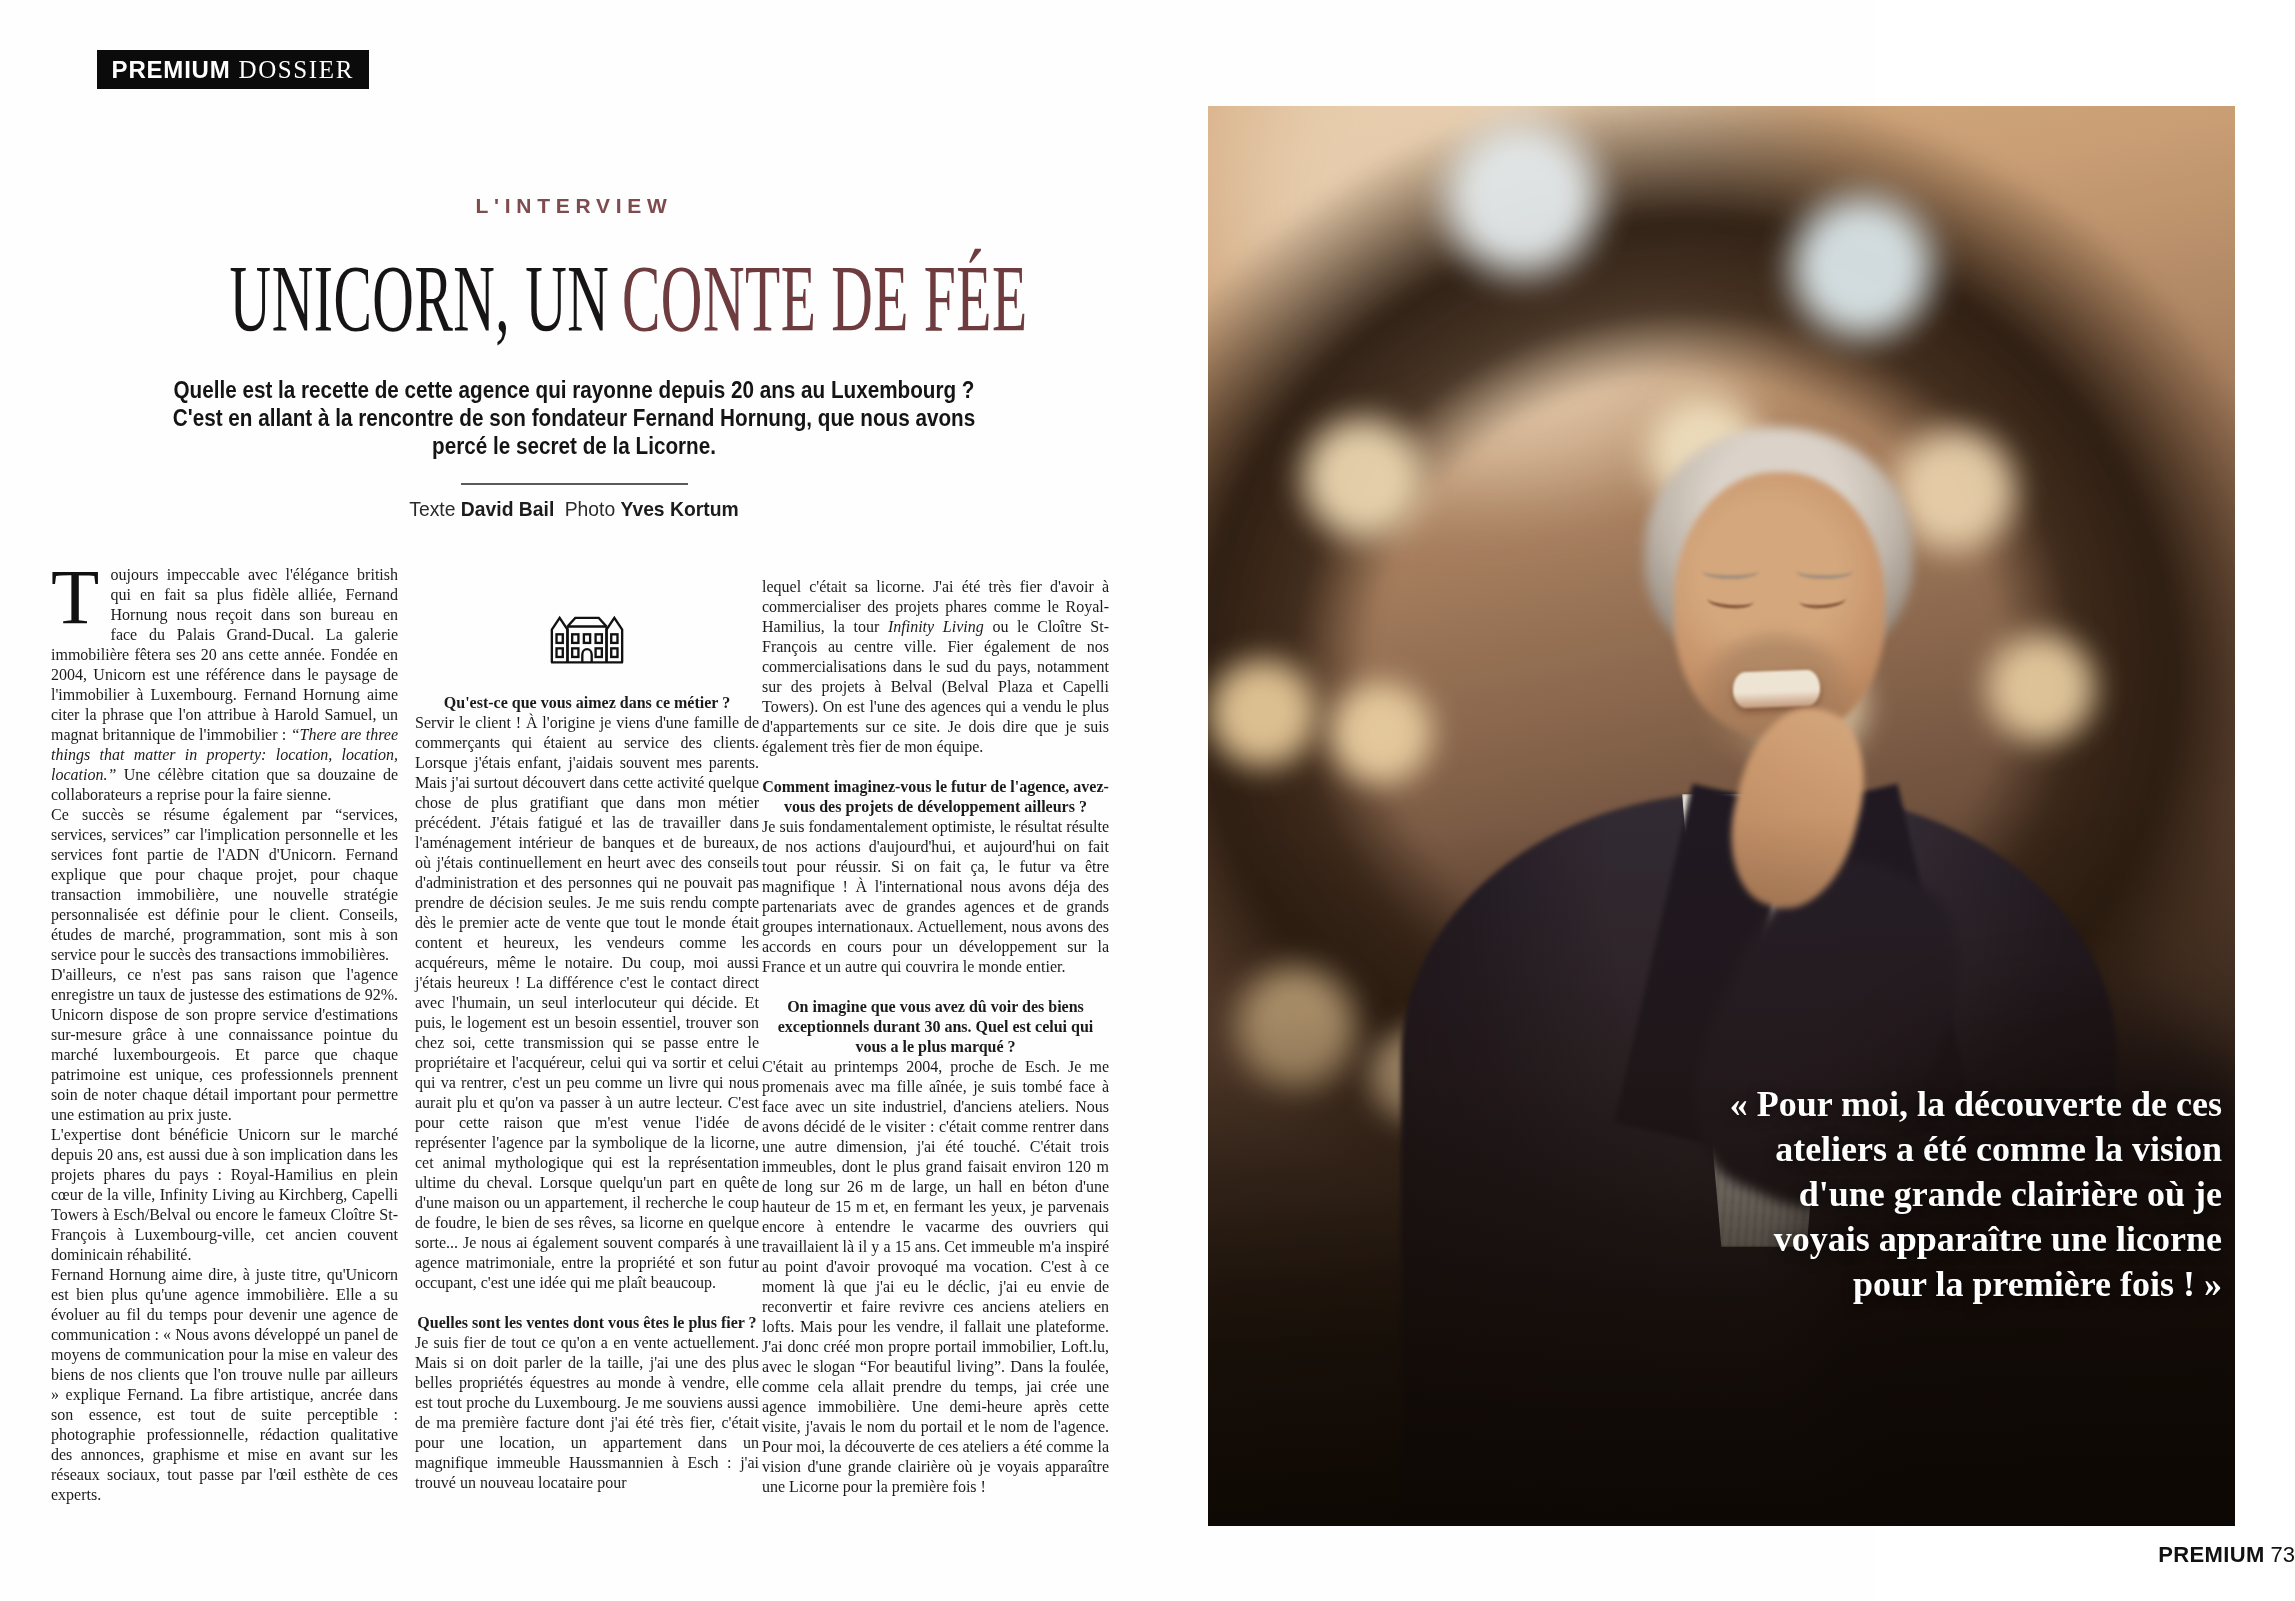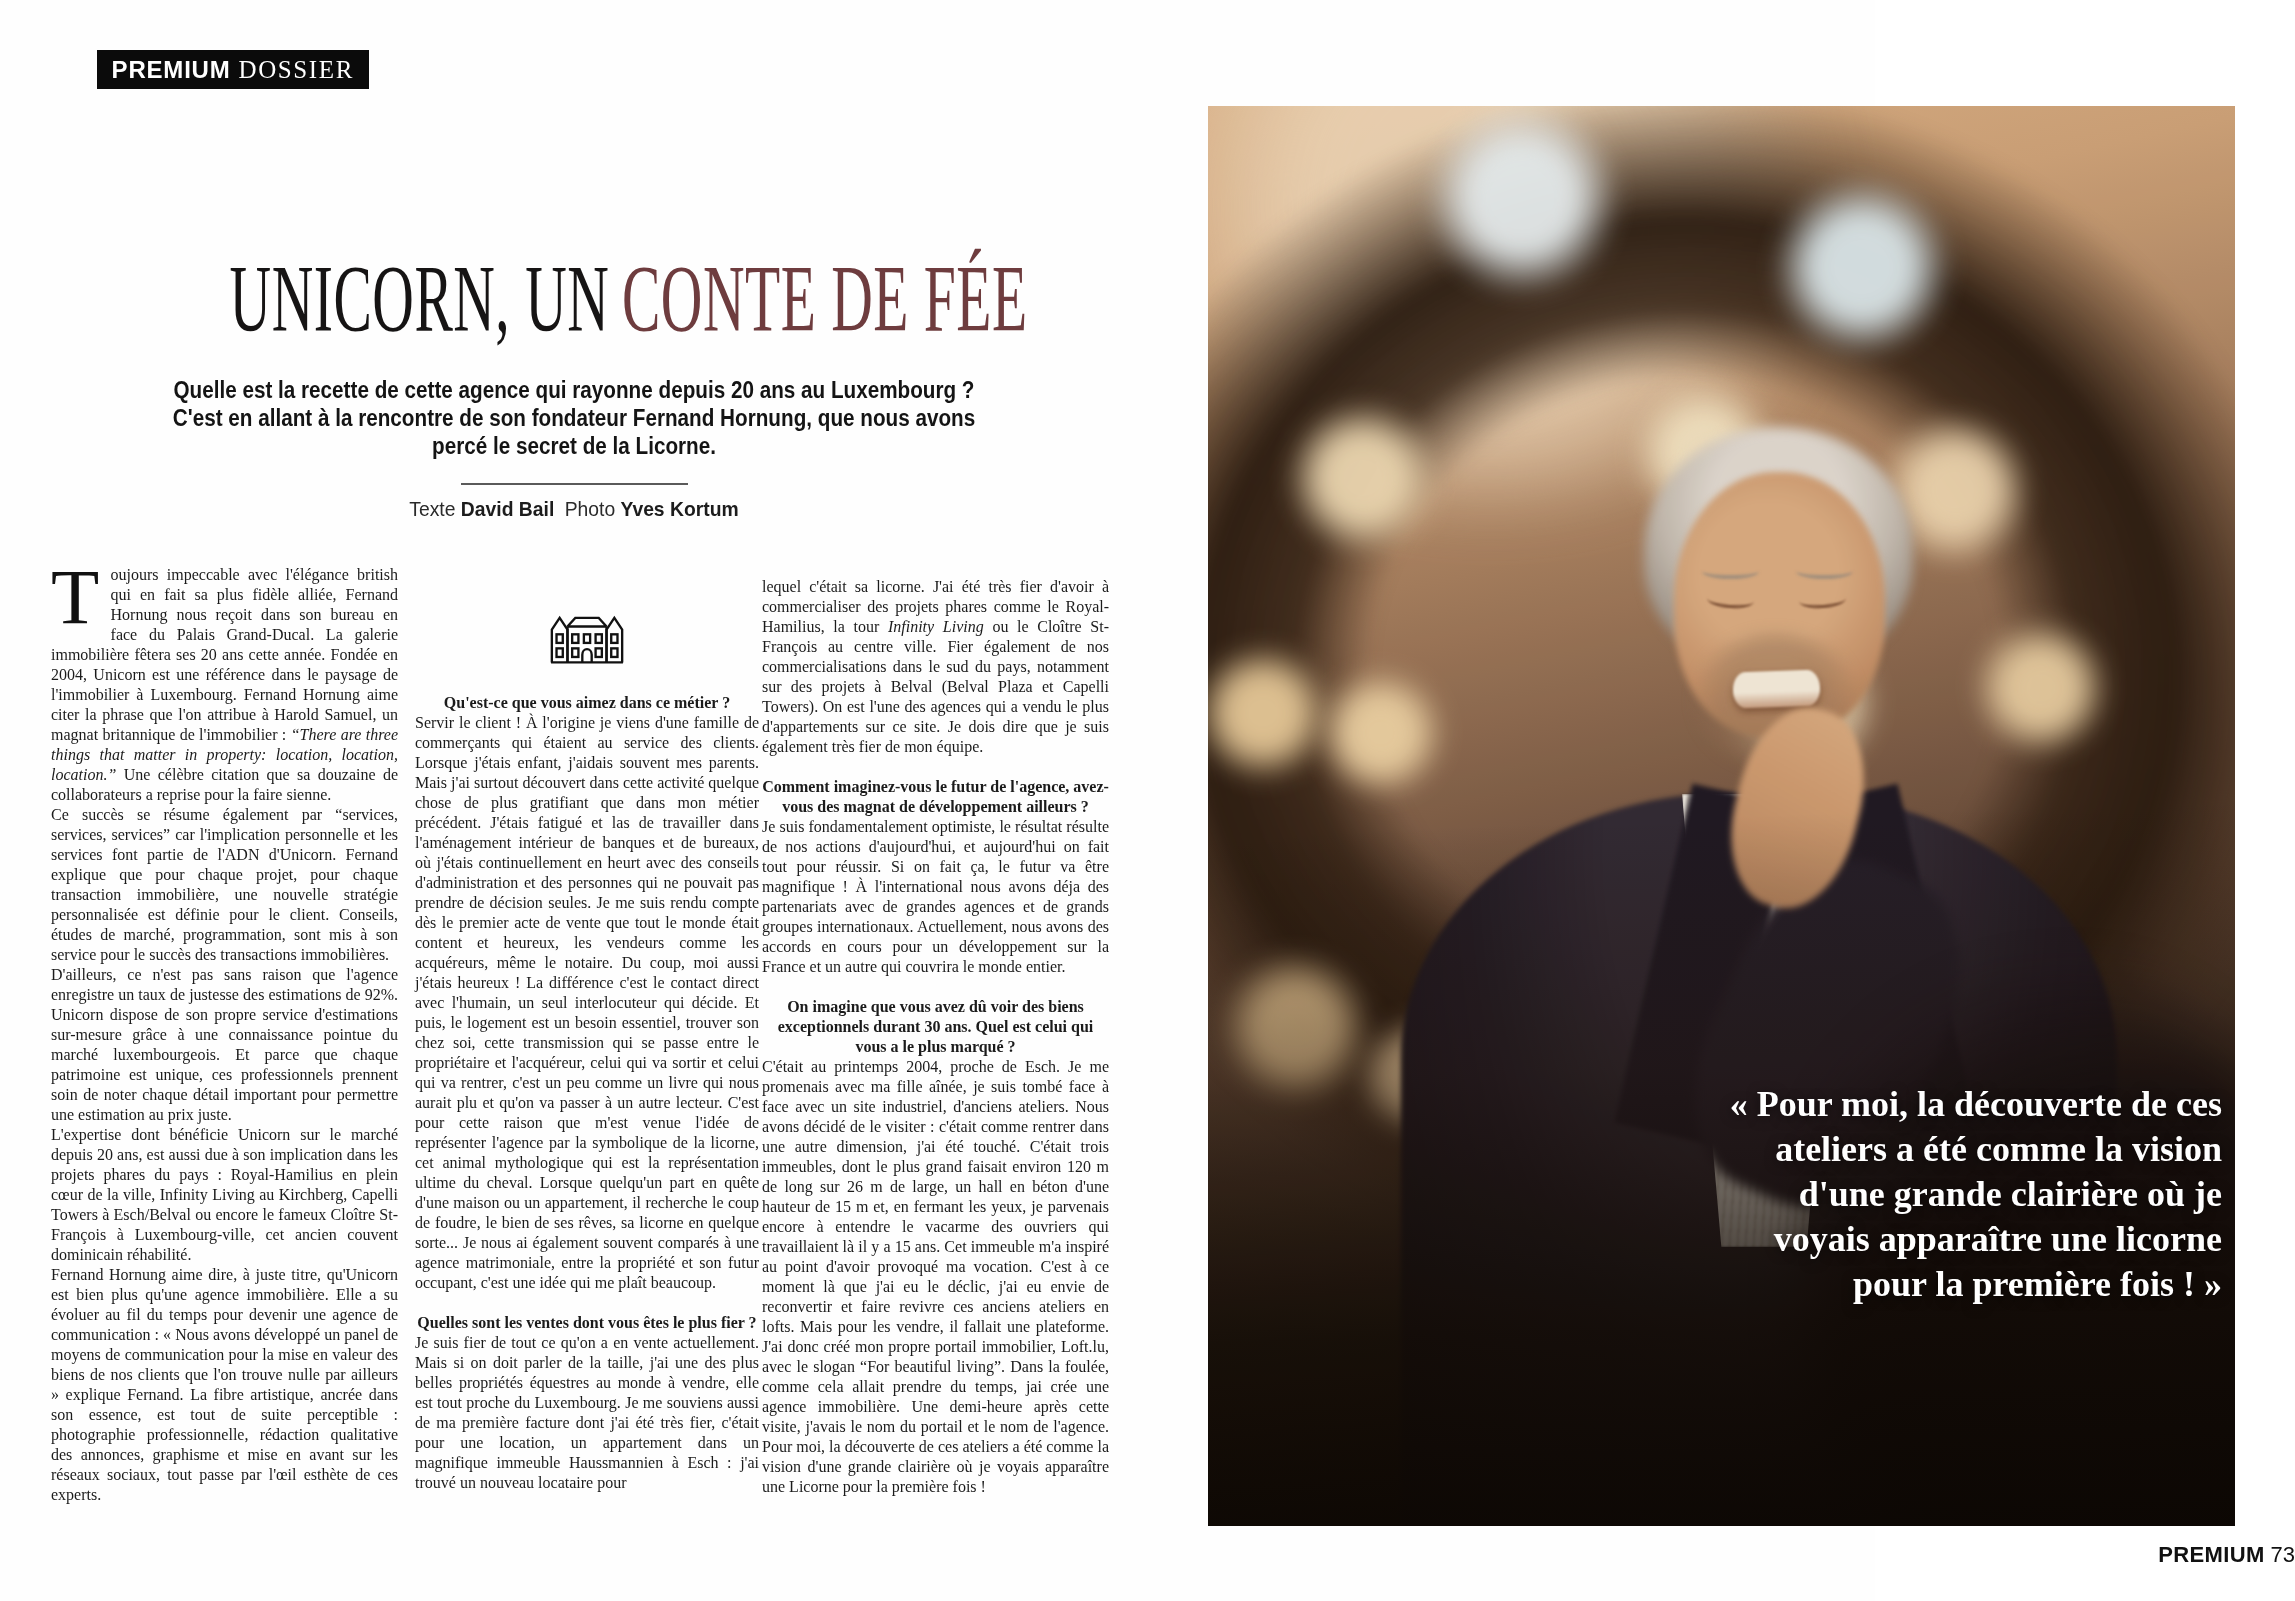--- a/index.html
+++ b/index.html
@@ -95,20 +95,21 @@
 </head>
 <body>
 
 <div class="page">
 
   <div class="badge">
     <span class="b-premium">PREMIUM</span>
     <span class="b-dossier">DOSSIER</span>
   </div>
 
+  <div class="kicker">L'INTERVIEW</div>
   <h1 class="title"><span class="t-black">UNICORN, UN</span><span class="t-accent">CONTE DE FÉE</span></h1>
   <p class="standfirst">Quelle est la recette de cette agence qui rayonne depuis 20 ans au Luxembourg ? C'est en allant à la rencontre de son fondateur Fernand Hornung, que nous avons percé le secret de la Licorne.</p>
   <div class="rule"></div>
   <div class="byline">
     <span class="b-label">Texte</span>&nbsp;<span class="b-name">David Bail</span><span class="b-sep"></span><span class="b-label">Photo</span>&nbsp;<span class="b-name">Yves Kortum</span>
   </div>
 
   <div class="col col1">
     <p class="para"><span class="dropcap">T</span><span>oujours impeccable avec l'élégance british qui en fait sa plus fidèle alliée, Fernand Hornung nous reçoit dans son bureau en face du Palais Grand-Ducal. La galerie immobilière fêtera ses 20 ans cette année. Fondée en 2004, Unicorn est une référence dans le paysage de l'immobilier à Luxembourg. Fernand Hornung aime citer la phrase que l'on attribue à Harold Samuel, un magnat britannique de l'immobilier : </span><span class="it">“There are three things that matter in property: location, location, location.”</span><span> Une célèbre citation que sa douzaine de collaborateurs a reprise pour la faire sienne.</span></p>
     <p class="para">Ce succès se résume également par “services, services, services” car l'implication personnelle et les services font partie de l'ADN d'Unicorn. Fernand explique que pour chaque projet, pour chaque transaction immobilière, une nouvelle stratégie personnalisée est définie pour le client. Conseils, études de marché, programmation, sont mis à son service pour le succès des transactions immobilières.</p>
@@ -137,21 +138,21 @@
       </svg>
     </div>
     <h3 class="q">Qu'est-ce que vous aimez dans ce métier ?</h3>
     <p class="para">Servir le client ! À l'origine je viens d'une famille de commerçants qui étaient au service des clients. Lorsque j'étais enfant, j'aidais souvent mes parents. Mais j'ai surtout découvert dans cette activité quelque chose de plus gratifiant que dans mon métier précédent. J'étais fatigué et las de travailler dans l'aménagement intérieur de banques et de bureaux, où j'étais continuellement en heurt avec des conseils d'administration et des personnes qui ne pouvait pas prendre de décision seules. Je me suis rendu compte dès le premier acte de vente que tout le monde était content et heureux, les vendeurs comme les acquéreurs, même le notaire. Du coup, moi aussi j'étais heureux ! La différence c'est le contact direct avec l'humain, un seul interlocuteur qui décide. Et puis, le logement est un besoin essentiel, trouver son chez soi, cette transmission qui se passe entre le propriétaire et l'acquéreur, celui qui va sortir et celui qui va rentrer, c'est un peu comme un livre qui nous aurait plu et qu'on va passer à un autre lecteur. C'est pour cette raison que m'est venue l'idée de représenter l'agence par la symbolique de la licorne, cet animal mythologique qui est la représentation ultime du cheval. Lorsque quelqu'un part en quête d'une maison ou un appartement, il recherche le coup de foudre, le bien de ses rêves, sa licorne en quelque sorte... Je nous ai également souvent comparés à une agence matrimoniale, entre la propriété et son futur occupant, c'est une idée qui me plaît beaucoup.</p>
     <h3 class="q spaced">Quelles sont les ventes dont vous êtes le plus fier ?</h3>
     <p class="para">Je suis fier de tout ce qu'on a en vente actuellement. Mais si on doit parler de la taille, j'ai une des plus belles propriétés équestres au monde à vendre, elle est tout proche du Luxembourg. Je me souviens aussi de ma première facture dont j'ai été très fier, c'était pour une location, un appartement dans un magnifique immeuble Haussmannien à Esch : j'ai trouvé un nouveau locataire pour</p>
   </div>
 
   <div class="col col3">
     <p class="para"><span>lequel c'était sa licorne. J'ai été très fier d'avoir à commercialiser des projets phares comme le Royal-Hamilius, la tour </span><span class="it">Infinity Living</span><span> ou le Cloître St-François au centre ville. Fier également de nos commercialisations dans le sud du pays, notamment sur des projets à Belval (Belval Plaza et Capelli Towers). On est l'une des agences qui a vendu le plus d'appartements sur ce site. Je dois dire que je suis également très fier de mon équipe.</span></p>
-    <h3 class="q spaced">Comment imaginez-vous le futur de l'agence, avez-vous des magnat de développement ailleurs ?</h3>
+    <h3 class="q spaced">Comment imaginez-vous le futur de l'agence, avez-vous des projets de développement ailleurs ?</h3>
     <p class="para">Je suis fondamentalement optimiste, le résultat résulte de nos actions d'aujourd'hui, et aujourd'hui on fait tout pour réussir. Si on fait ça, le futur va être magnifique ! À l'international nous avons déja des partenariats avec de grandes agences et de grands groupes internationaux. Actuellement, nous avons des accords en cours pour un développement sur la France et un autre qui couvrira le monde entier.</p>
     <h3 class="q spaced">On imagine que vous avez dû voir des biens exceptionnels durant 30 ans. Quel est celui qui vous a le plus marqué ?</h3>
     <p class="para">C'était au printemps 2004, proche de Esch. Je me promenais avec ma fille aînée, je suis tombé face à face avec un site industriel, d'anciens ateliers. Nous avons décidé de le visiter : c'était comme rentrer dans une autre dimension, j'ai été touché. C'était trois immeubles, dont le plus grand faisait environ 120 m de long sur 26 m de large, un hall en béton d'une hauteur de 15 m et, en fermant les yeux, je parvenais encore à entendre le vacarme des ouvriers qui travaillaient là il y a 15 ans. Cet immeuble m'a inspiré au point d'avoir provoqué ma vocation. C'est à ce moment là que j'ai eu le déclic, j'ai eu envie de reconvertir et faire revivre ces anciens ateliers en lofts. Mais pour les vendre, il fallait une plateforme. J'ai donc créé mon propre portail immobilier, Loft.lu, avec le slogan “For beautiful living”. Dans la foulée, comme cela allait prendre du temps, jai crée une agence immobilière. Une demi-heure après cette visite, j'avais le nom du portail et le nom de l'agence. Pour moi, la découverte de ces ateliers a été comme la vision d'une grande clairière où je voyais apparaître une Licorne pour la première fois !</p>
   </div>
 
   <div class="photo">
     <div class="p-base"></div>
     <div class="p-topglow"></div>
     <div class="p-arch"></div>
 

